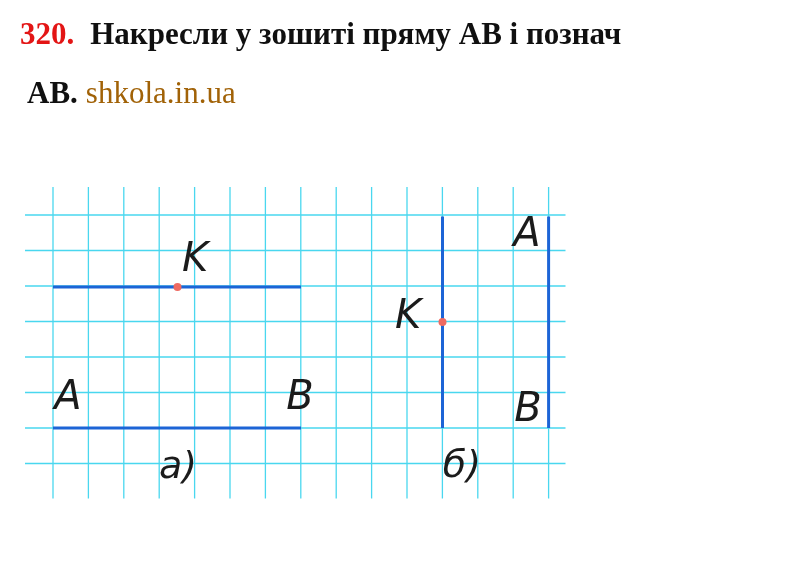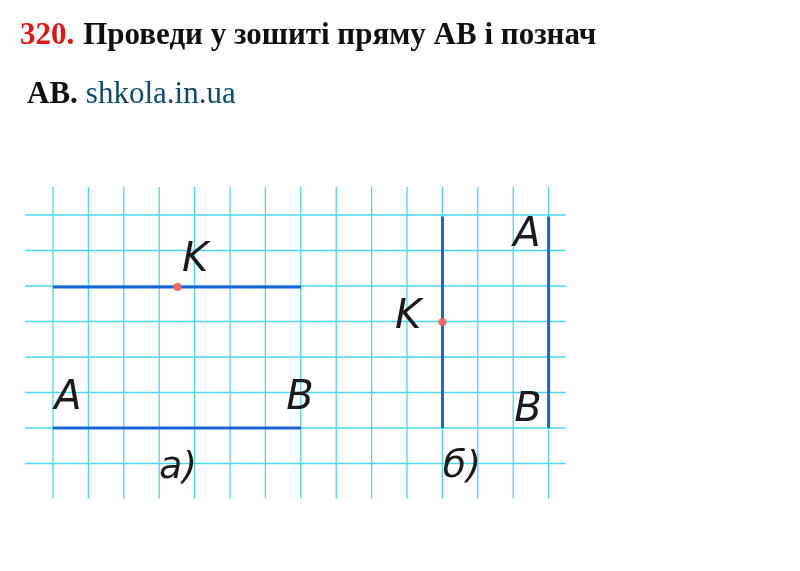--- a/index.html
+++ b/index.html
@@ -25,27 +25,27 @@
   }
   .hline {
     height: 58.5px;
     line-height: 58.5px;
     font-size: 31px;
     font-weight: bold;
     white-space: nowrap;
   }
   .hline .num {
     color: #e31515;
-    margin-right: 9px;
+    margin-right: 16px;
   }
   .hline3 { padding-left: 7px; }
   .watermark {
     font-weight: normal;
     margin-left: 8px;
-    color: #0c4a6e;
+    color: #a16207;
   }
   .figure-svg {
     position: absolute;
     left: 0;
     top: 181px;
   }
   .flabel {
     font-family: "DejaVu Sans", sans-serif;
     font-style: italic;
     font-size: 40px;
@@ -58,21 +58,21 @@
     text-anchor: middle;
   }
 </style>
 </head>
 <body>
 
 <div class="page">
 
   <div class="header">
     <div class="hline">
-      <span class="num">320.</span><span>Проведи у зошиті пряму АВ і познач</span>
+      <span class="num">320.</span><span>Накресли у зошиті пряму АВ і познач</span>
     </div>
     <div class="hline hline3">
       <span>АВ.</span><span class="watermark">shkola.in.ua</span>
     </div>
   </div>
 
   <svg class="figure-svg" width="800" height="390" viewBox="0 181 800 390" xmlns="http://www.w3.org/2000/svg">
 
     <g id="grid-lines">
         <line x1="53" y1="187" x2="53" y2="498.5" stroke="#49d7ef" stroke-width="1.3"></line>

